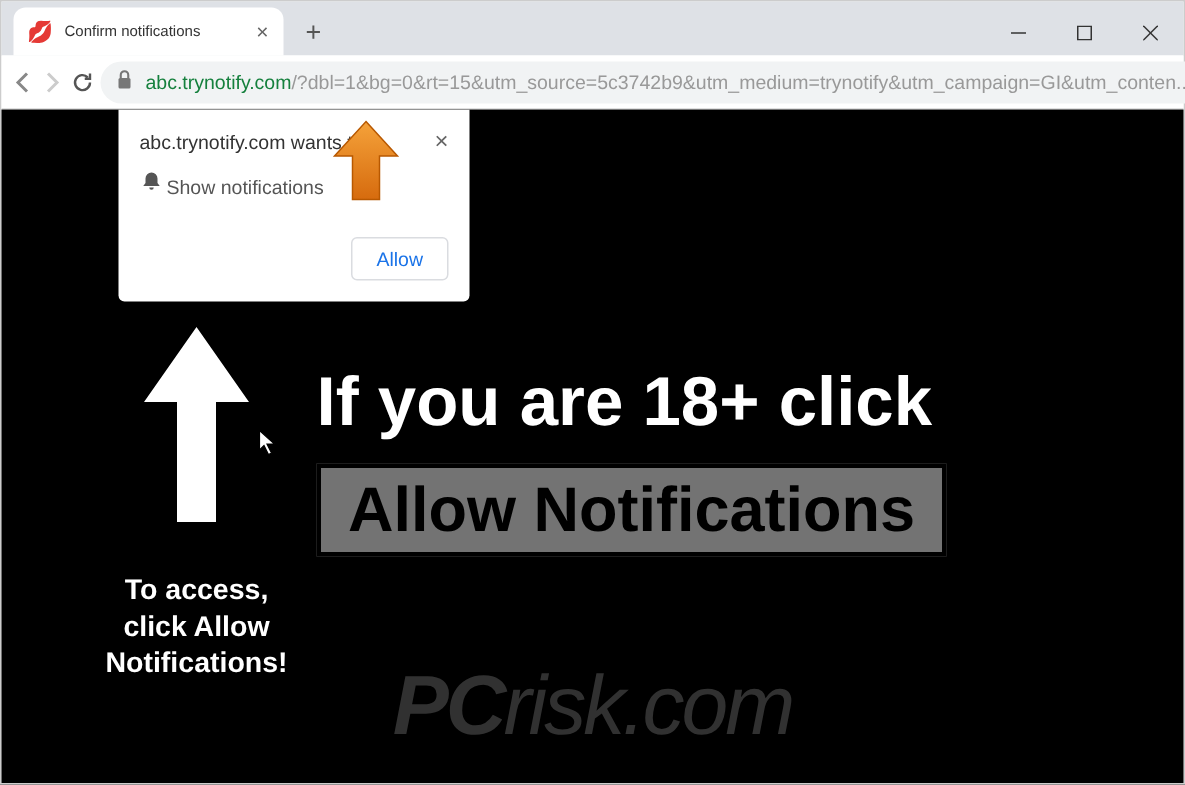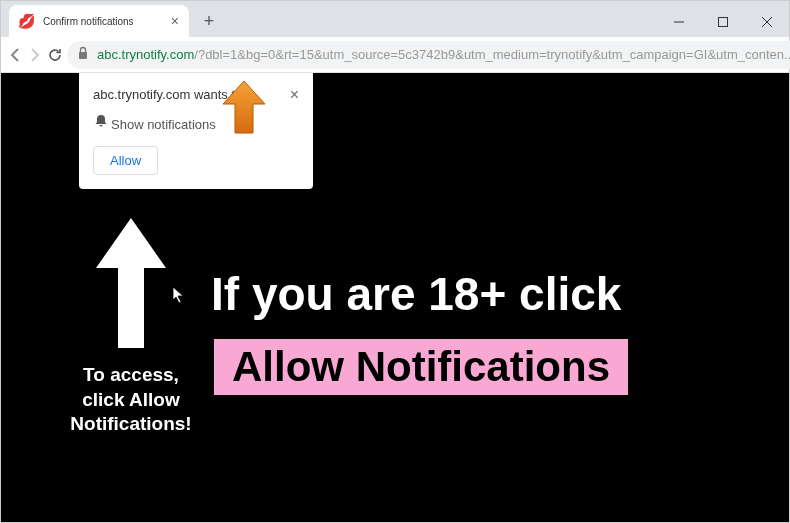--- a/index.html
+++ b/index.html
@@ -28,32 +28,32 @@
 .content { flex: 1; background: #000; position: relative; overflow: hidden; }
 
 
 .perm-popup { position: absolute; top: 0; left: 78px; width: 234px; background: #fff; border-radius: 0 0 4px 4px; box-shadow: 0 2px 10px rgba(0,0,0,0.3); padding: 14px; z-index: 10; }
 .perm-head { display: flex; justify-content: space-between; align-items: start; }
 .perm-origin { font-size: 13px; color: #333; }
 .perm-close { font-size: 16px; color: #666; cursor: pointer; line-height: 1; }
 .perm-row { display: flex; align-items: flex-end; gap: 2px; margin-top: 10px; }
 .bell { font-size: 14px; color: #555; }
 .perm-text { font-size: 13px; color: #555; }
-.perm-btns { display: flex; justify-content: space-between; gap: 8px; margin-top: 14px; }
+.perm-btns { display: flex; justify-content: flex-end; gap: 8px; margin-top: 26px; }
 .perm-btn { padding: 6px 16px; font-size: 13px; border: 1px solid #dadce0; border-radius: 4px; background: #fff; color: #1a73e8; cursor: pointer; }
 
 
 .page-body { position: absolute; top: 140px; left: 70px; display: flex; align-items: flex-start; gap: 20px; }
 .arrow-col { display: flex; flex-direction: column; align-items: center; width: 120px; }
 .big-arrow { color: #fff; }
 .big-arrow svg { width: 90px; height: 140px; }
-.arrow-text { color: #fff; font-size: 19px; font-weight: 600; text-align: center; line-height: 1.3; margin-top: 6px; }
-.msg-col { margin-top: 56px; }
+.arrow-text { color: #fff; font-size: 19px; font-weight: 600; text-align: center; line-height: 1.3; margin-top: 24px; }
+.msg-col { margin-top: 29px; }
 .headline { color: #fff; font-size: 46px; font-weight: 800; line-height: 1.1; }
-.allow-box { display: inline-block; background: #f9a8d4; color: #000; font-size: 42px; font-weight: 800; padding: 4px 18px; margin-top: 16px; border: 3px solid #000; }
+.allow-box { display: inline-block; background: #737373; color: #000; font-size: 42px; font-weight: 800; padding: 4px 18px; margin-top: 16px; border: 3px solid #000; }
 
 
 .pointer-arrow { position: absolute; top: 5px; left: 218px; z-index: 20; }
 .pointer-arrow svg { width: 50px; height: 60px; }
 
 
 .watermark { position: absolute; bottom: 20px; left: 50%; transform: translateX(-50%); font-size: 56px; font-weight: 300; font-style: italic; color: rgba(140,140,140,0.35); letter-spacing: -2px; white-space: nowrap; pointer-events: none; }
 .watermark .pc { font-weight: 700; }
 
 .cursor { position: absolute; top: 213px; left: 171px; font-size: 14px; color: #fff; z-index: 30; pointer-events: none; }
@@ -159,20 +159,21 @@
             </svg>
         </div>
         <div class="arrow-text">To access, click Allow Notifications!</div>
       </div>
       <div class="msg-col">
         <div class="headline">If you are 18+ click</div>
         <div class="allow-box">Allow Notifications</div>
       </div>
     </div>
 
+    <div class="watermark"><span class="pc">PC</span><span>risk.com</span></div>
 
     <div class="cursor">
       <svg width="14" height="18">
           <path d="M1 1 L1 14 L4 11 L7 17 L9 16 L6 10 L11 10 Z" fill="#fff" stroke="#000" stroke-width="0.8"></path>
         </svg>
     </div>
 
   </div>
 </div>
 

